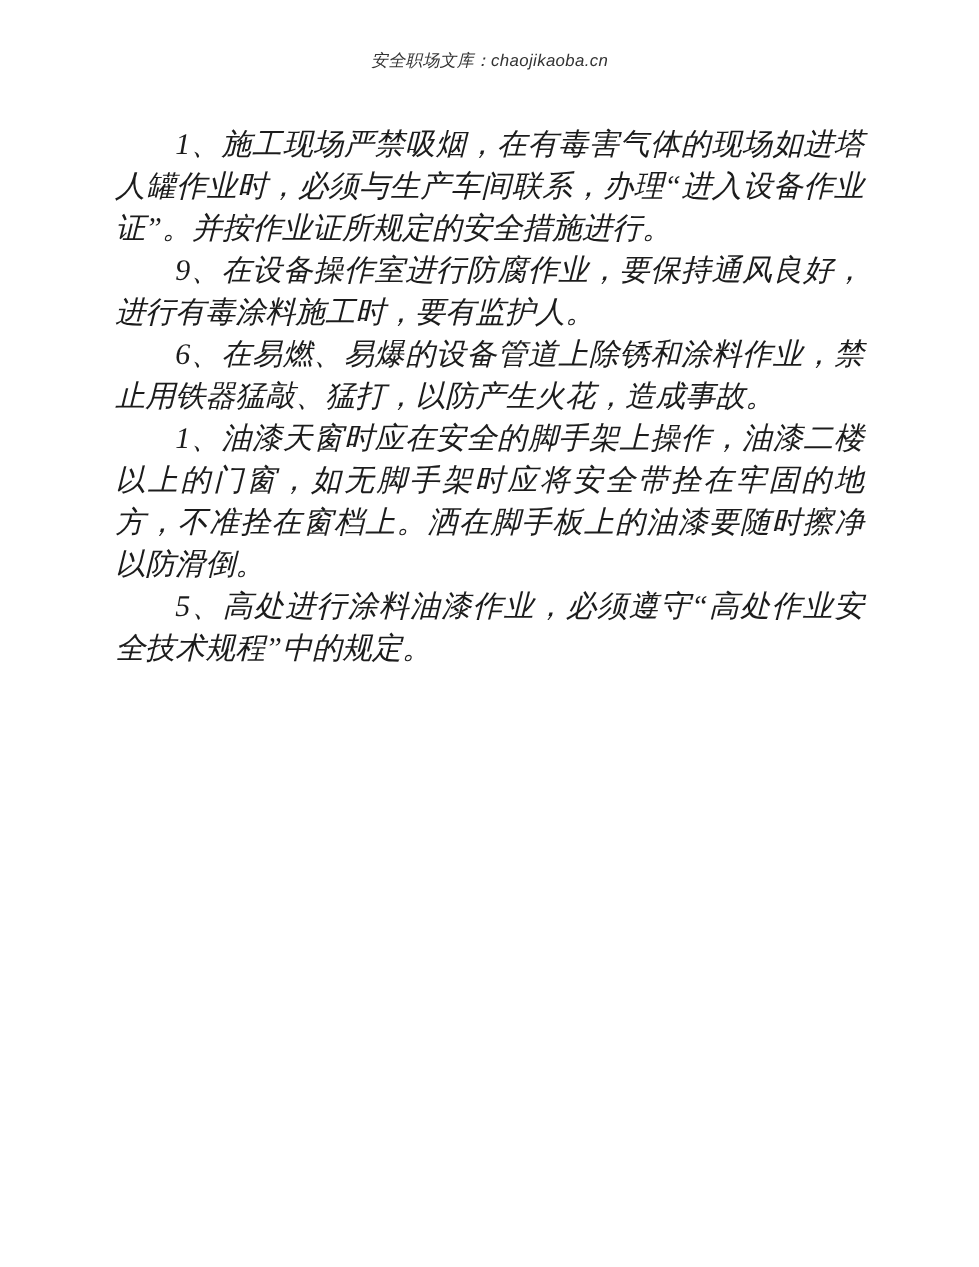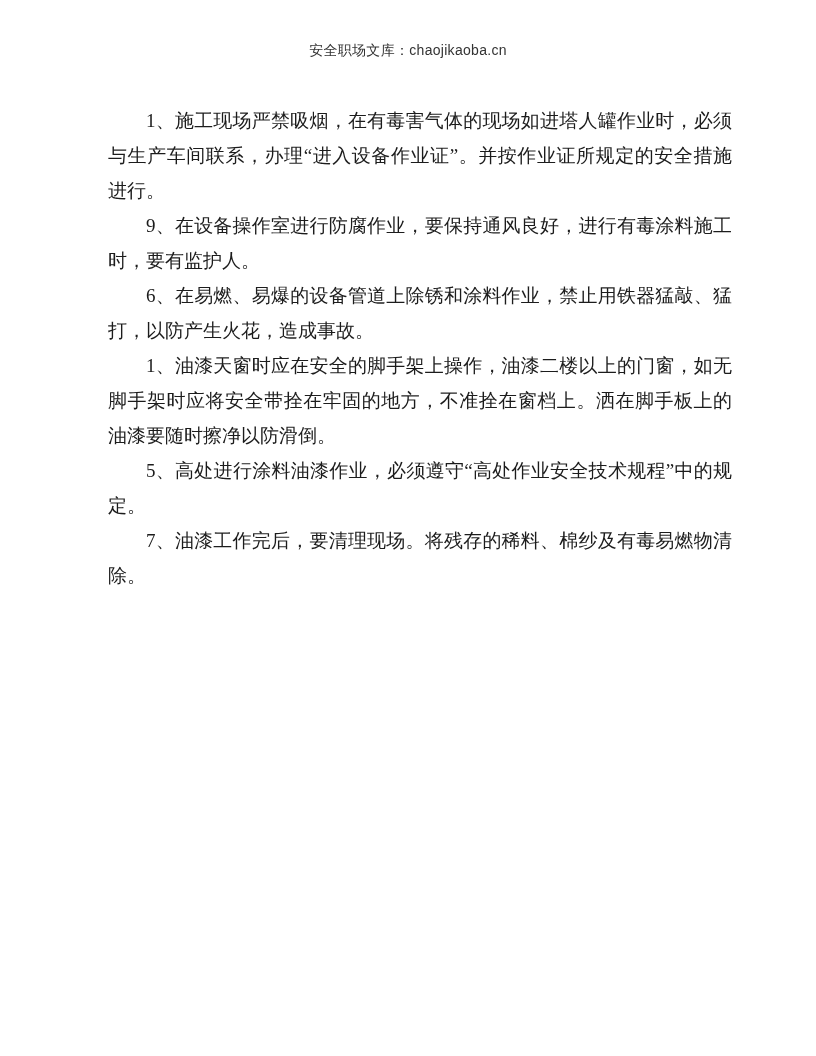--- a/index.html
+++ b/index.html
@@ -7,40 +7,41 @@
     padding: 0;
     background: #ffffff;
   }
   .page {
     position: relative;
     width: 816px;
     height: 1056px;
     background: #ffffff;
     overflow: hidden;
     font-family: "Liberation Serif", "DejaVu Serif", serif;
+    font-style: italic;
   }
   .doc-header {
     position: absolute;
     top: 42px;
     left: 0;
     width: 816px;
     text-align: center;
     font-family: "Liberation Sans", "DejaVu Sans", sans-serif;
     font-size: 14px;
     line-height: 17px;
     color: #333333;
     letter-spacing: 0.3px;
   }
   .doc-body {
     position: absolute;
     top: 103px;
-    left: 108px;
+    left: 96px;
     width: 624px;
     color: #1c1c1c;
-    font-size: 19px;
+    font-size: 25px;
     line-height: 35px;
     text-align: justify;
     text-justify: inter-ideograph;
   }
   .doc-body p {
     margin: 0;
     padding: 0;
     text-indent: 2em;
   }
 </style>
@@ -50,16 +51,15 @@
 <div class="page">
 
   <div class="doc-header">安全职场文库：chaojikaoba.cn</div>
 
   <div class="doc-body">
     <p>1、施工现场严禁吸烟，在有毒害气体的现场如进塔人罐作业时，必须与生产车间联系，办理“进入设备作业证”。并按作业证所规定的安全措施进行。</p>
     <p>9、在设备操作室进行防腐作业，要保持通风良好，进行有毒涂料施工时，要有监护人。</p>
     <p>6、在易燃、易爆的设备管道上除锈和涂料作业，禁止用铁器猛敲、猛打，以防产生火花，造成事故。</p>
     <p>1、油漆天窗时应在安全的脚手架上操作，油漆二楼以上的门窗，如无脚手架时应将安全带拴在牢固的地方，不准拴在窗档上。洒在脚手板上的油漆要随时擦净以防滑倒。</p>
     <p>5、高处进行涂料油漆作业，必须遵守“高处作业安全技术规程”中的规定。</p>
-    <p>7、油漆工作完后，要清理现场。将残存的稀料、棉纱及有毒易燃物清除。</p>
   </div>
 
 </div>
 
 </body></html>

